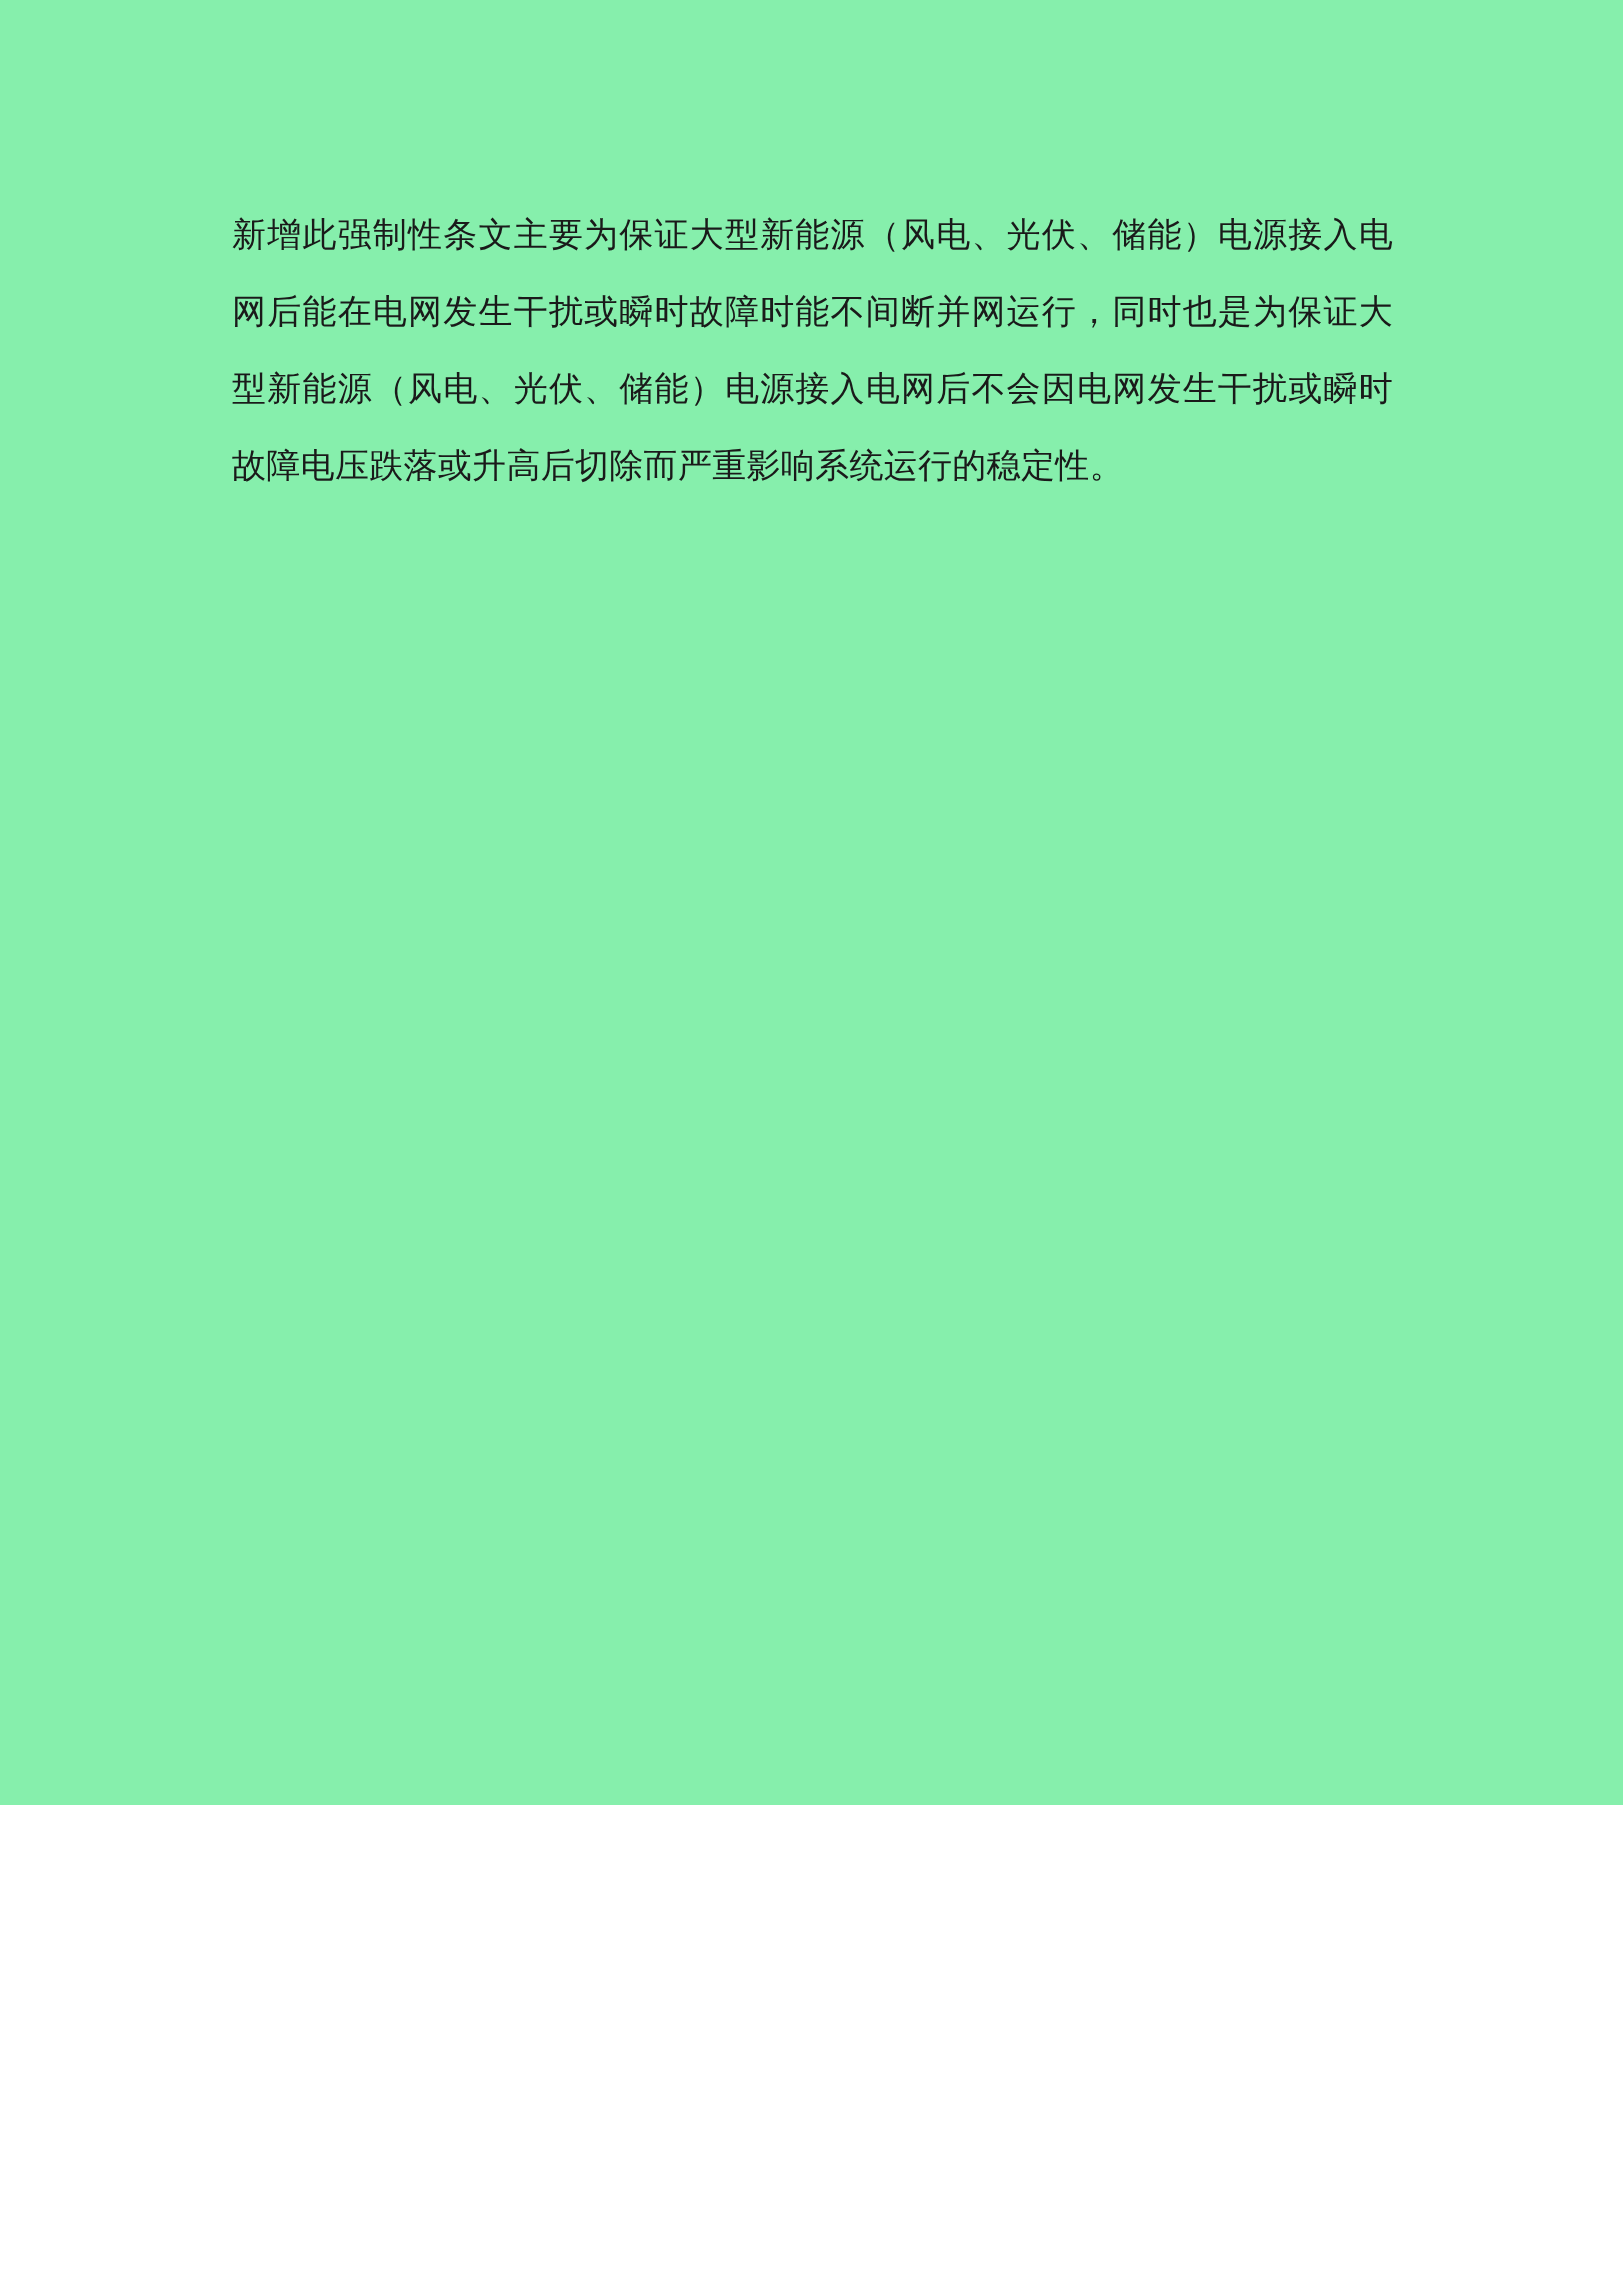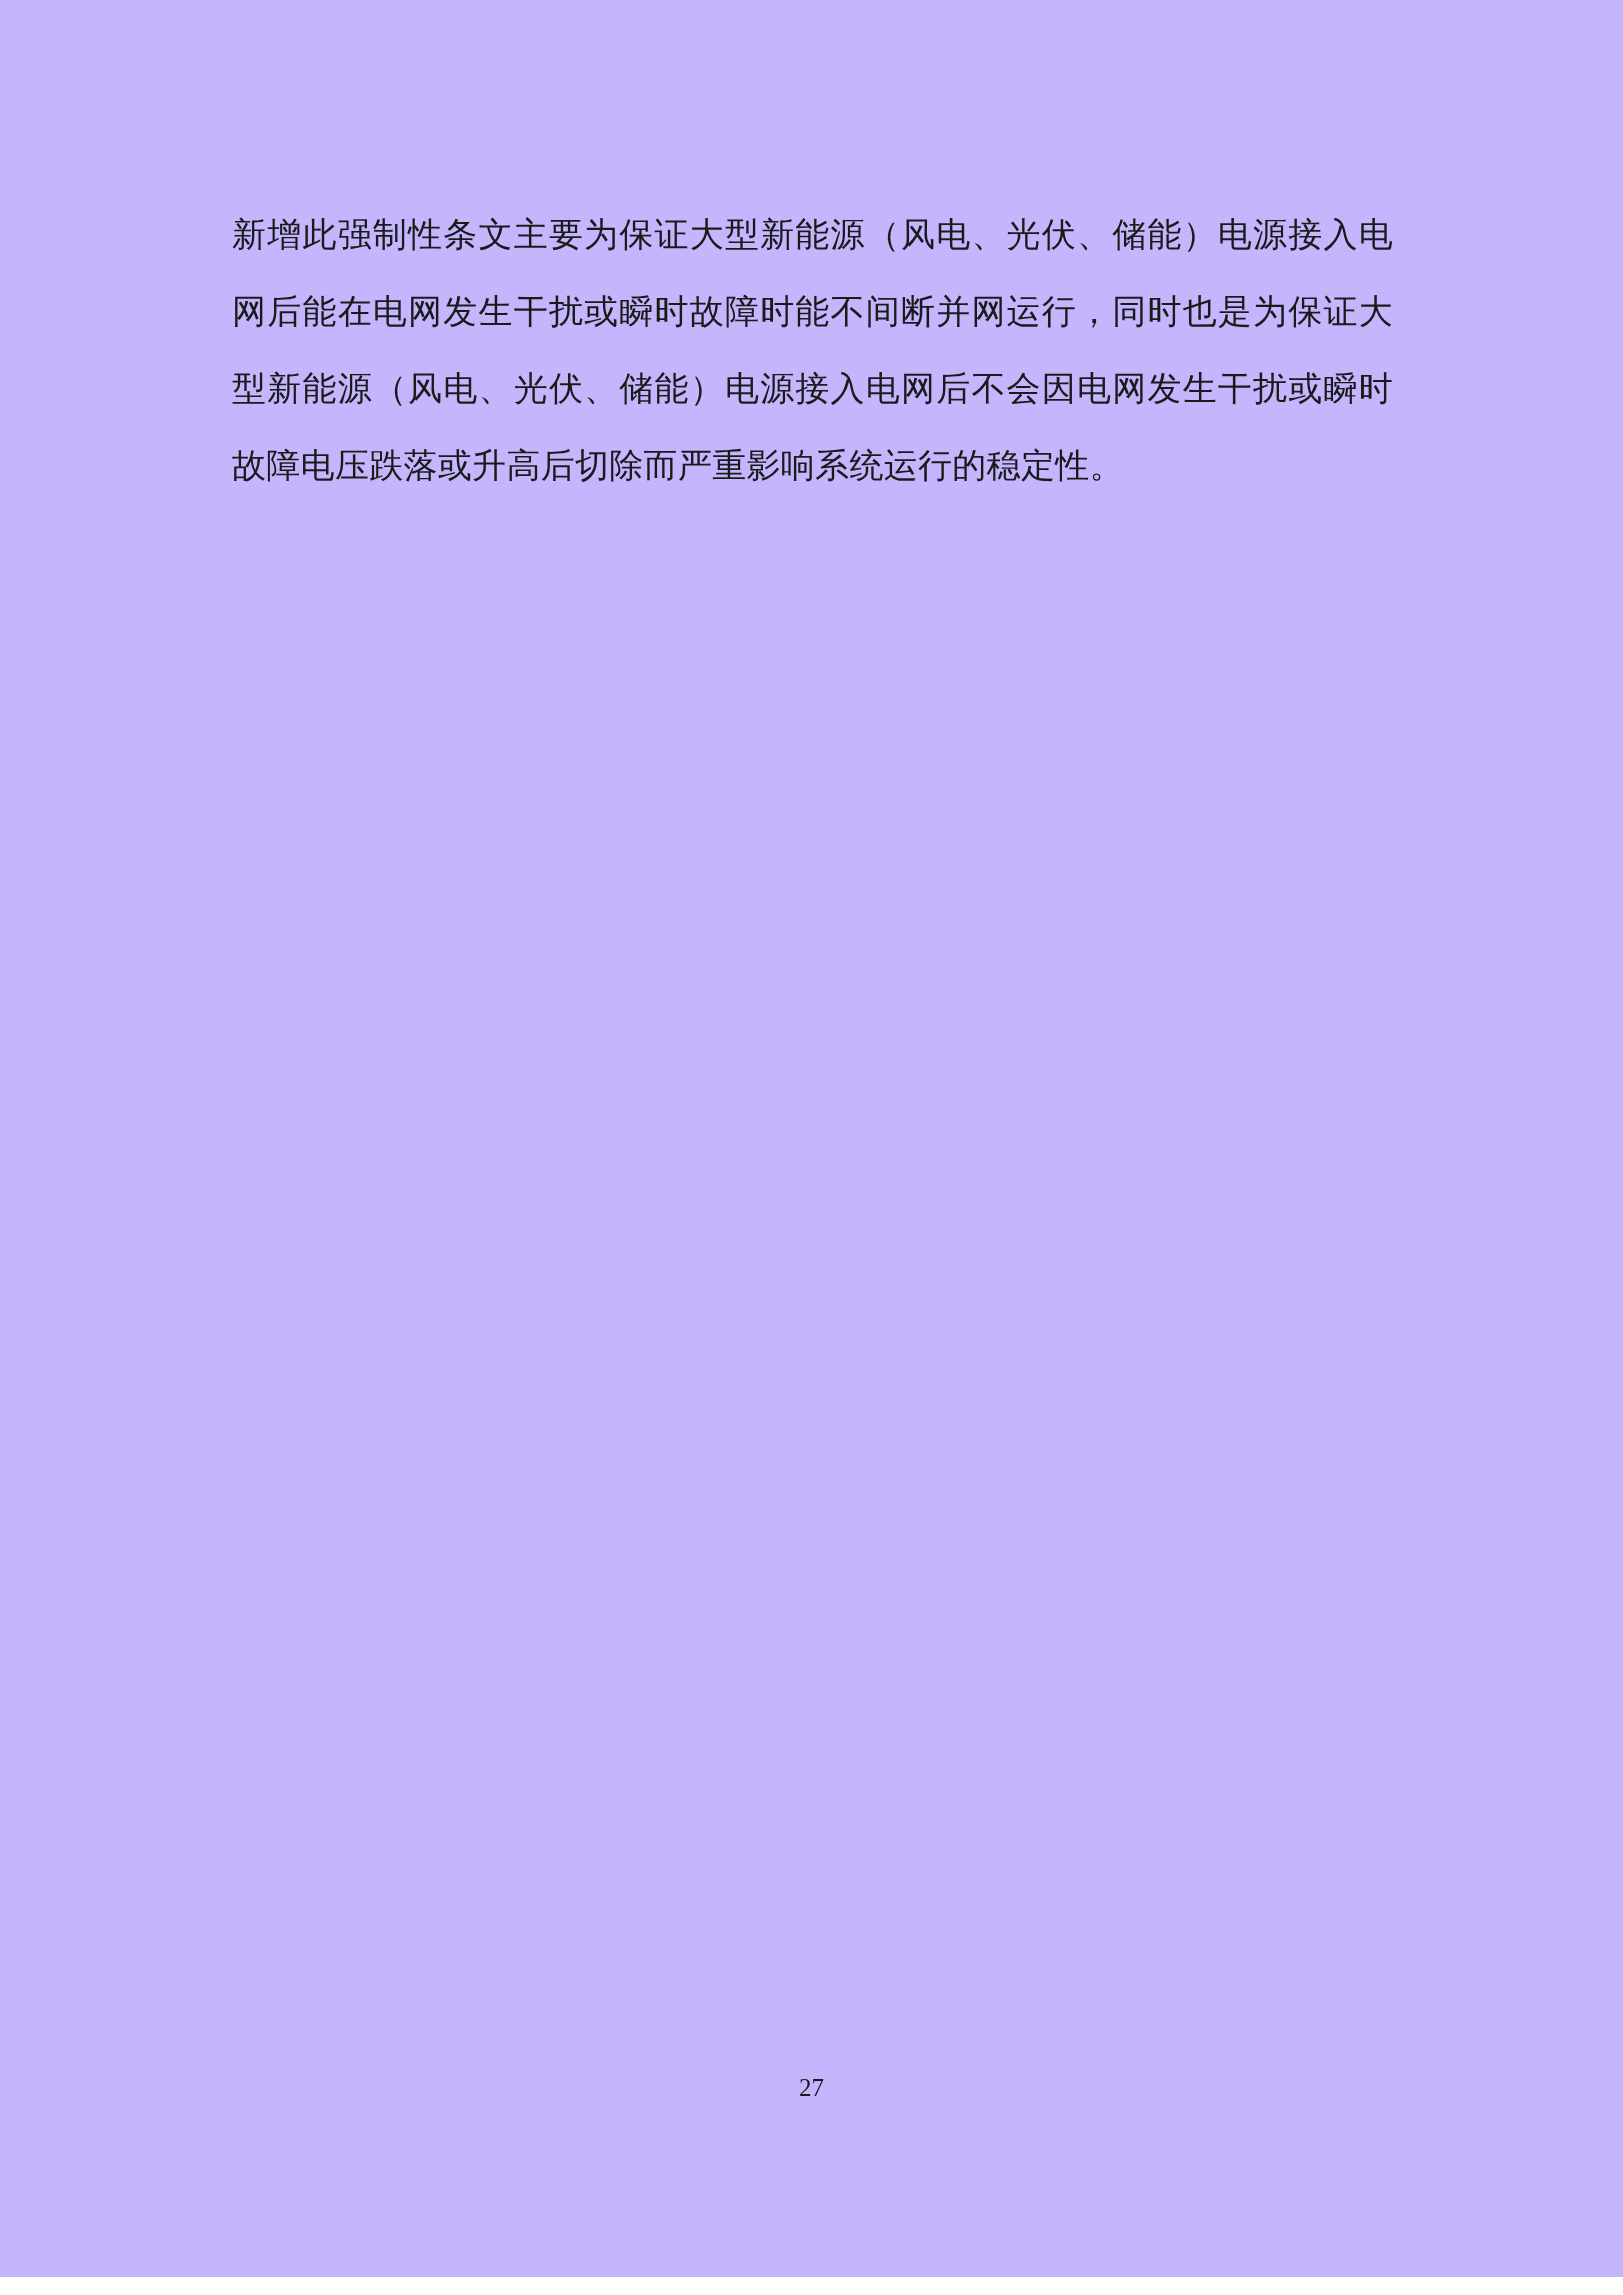--- a/index.html
+++ b/index.html
@@ -4,22 +4,22 @@
 <title>Document Page</title>
 <style>
   html, body {
     margin: 0;
     padding: 0;
     background: #ffffff;
   }
   .page {
     position: relative;
     width: 1623px;
-    height: 2277px;
-    background: #c4b5fd;
+    height: 1805px;
+    background: #86efac;
     box-sizing: border-box;
     font-family: "Liberation Serif", "DejaVu Serif", serif;
     overflow: hidden;
   }
   .body-block {
     position: absolute;
     left: 232px;
     top: 196px;
     width: 1161px;
   }

